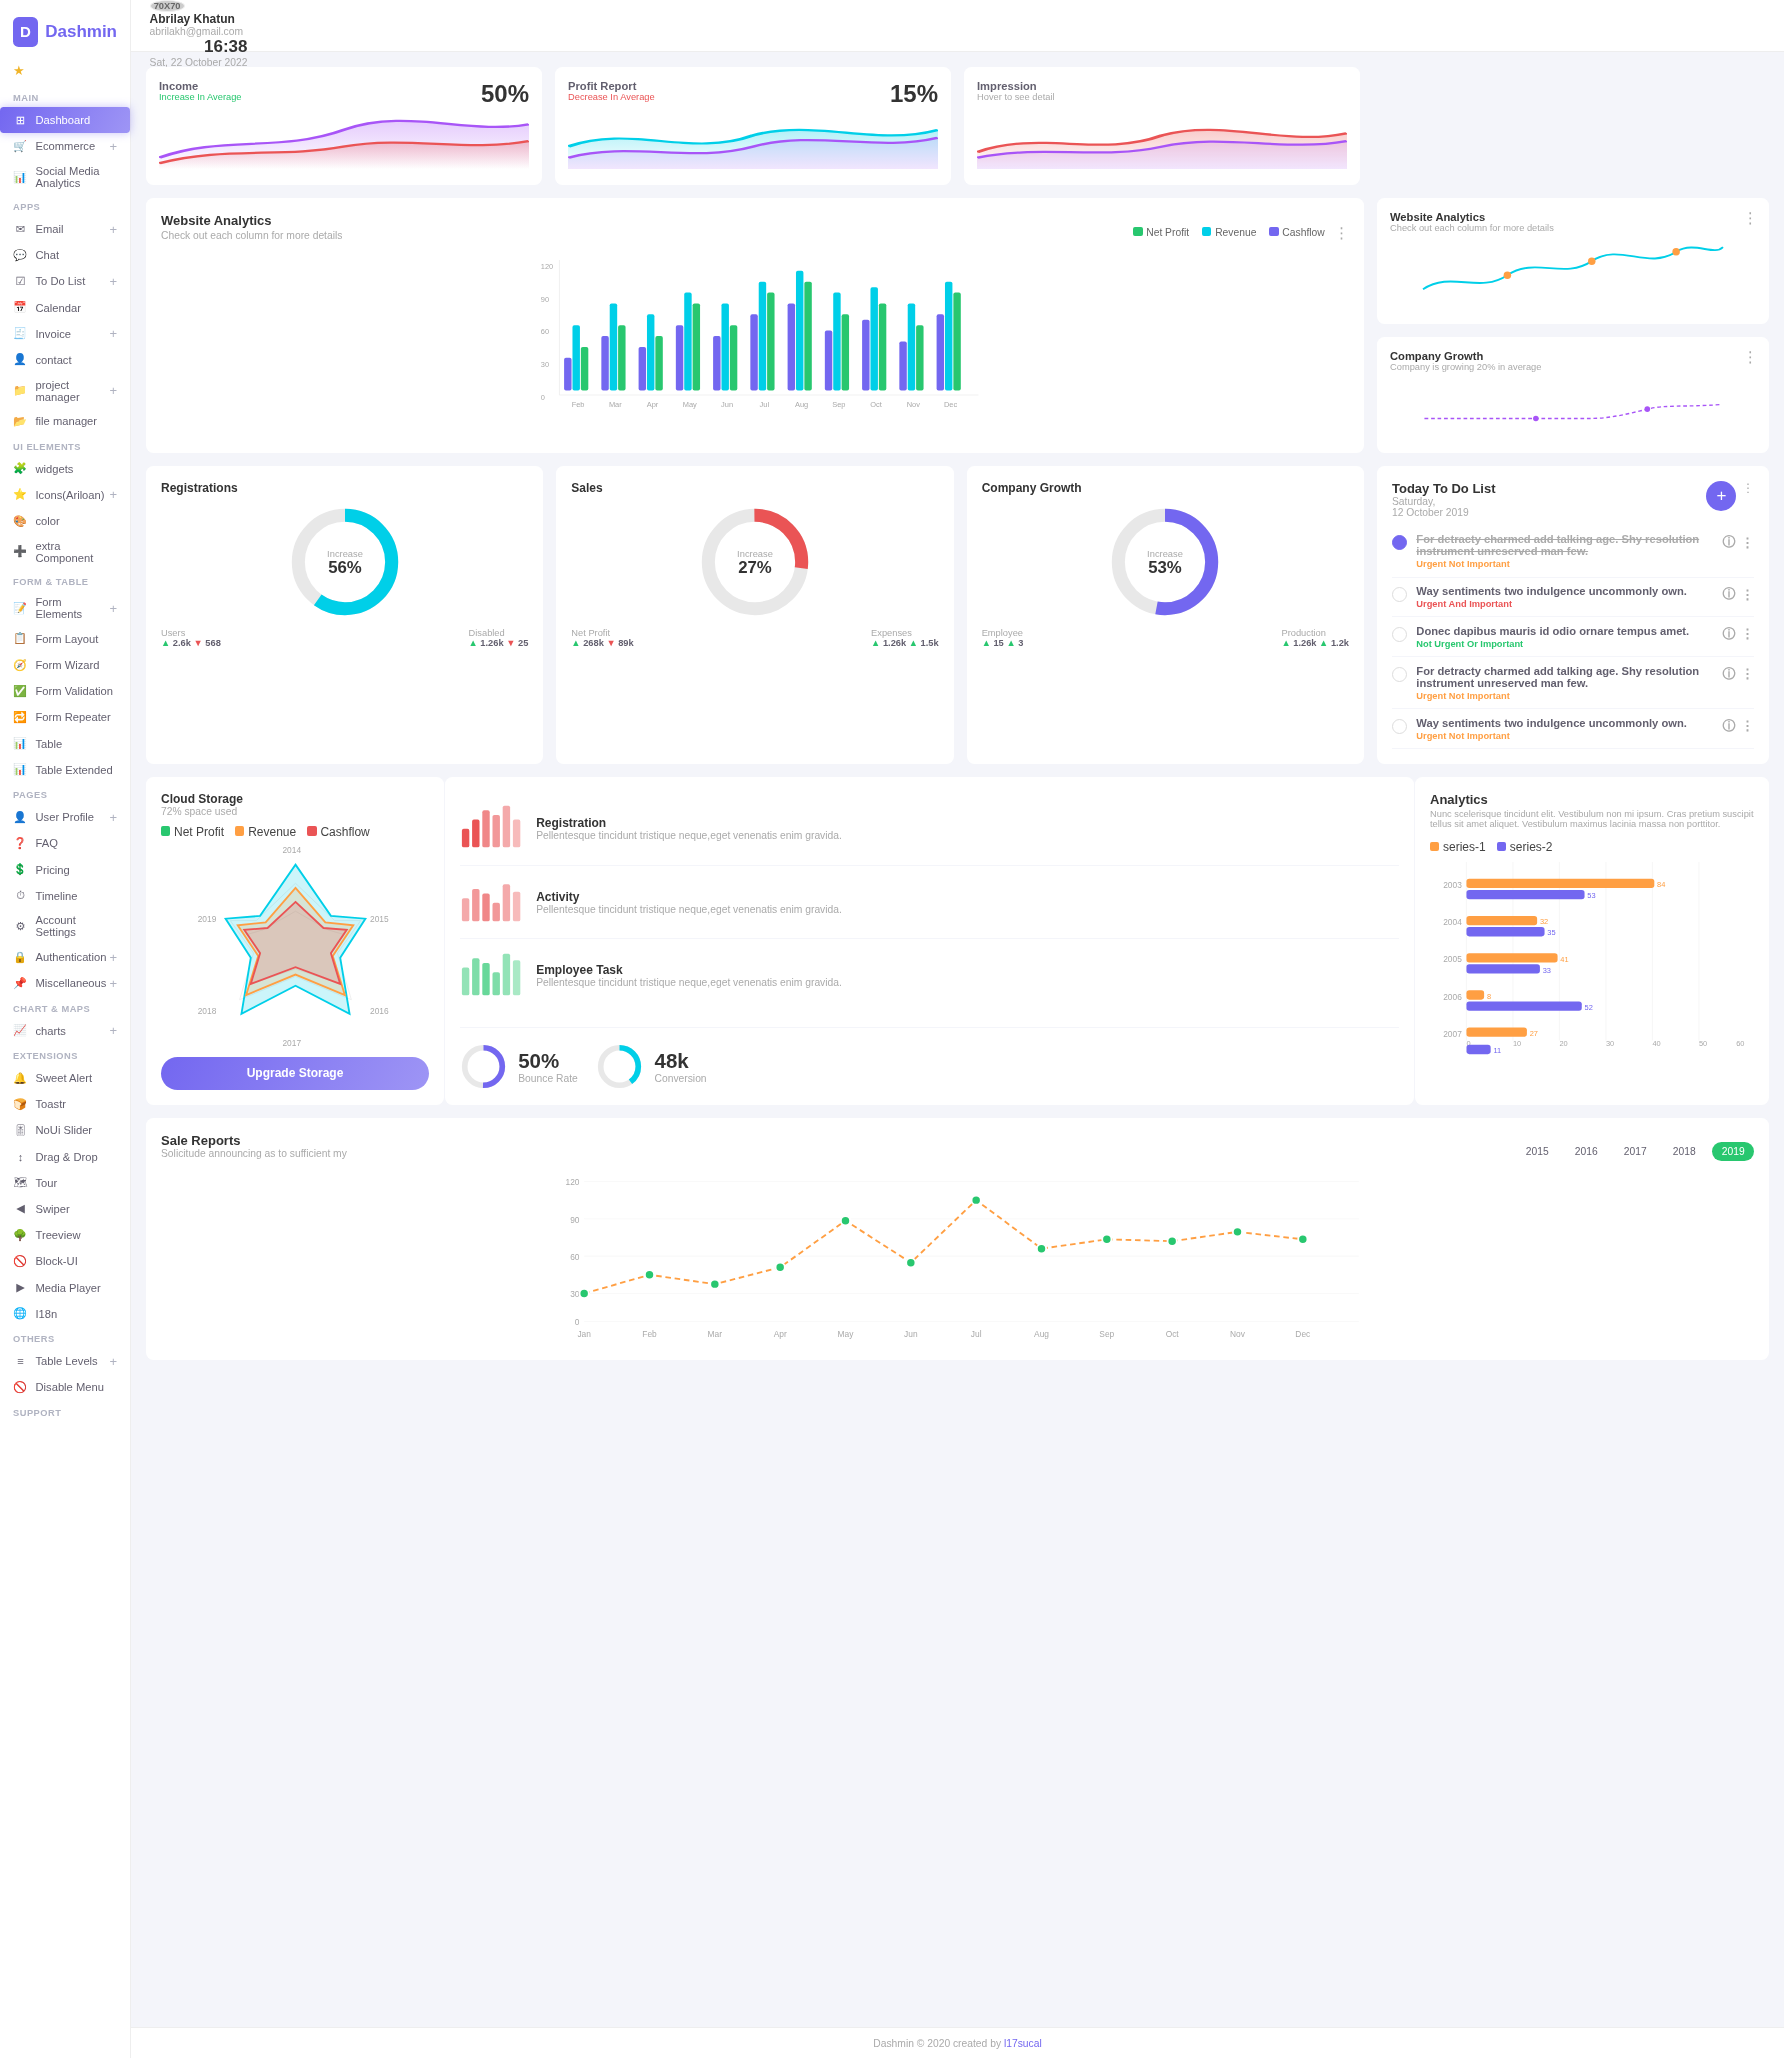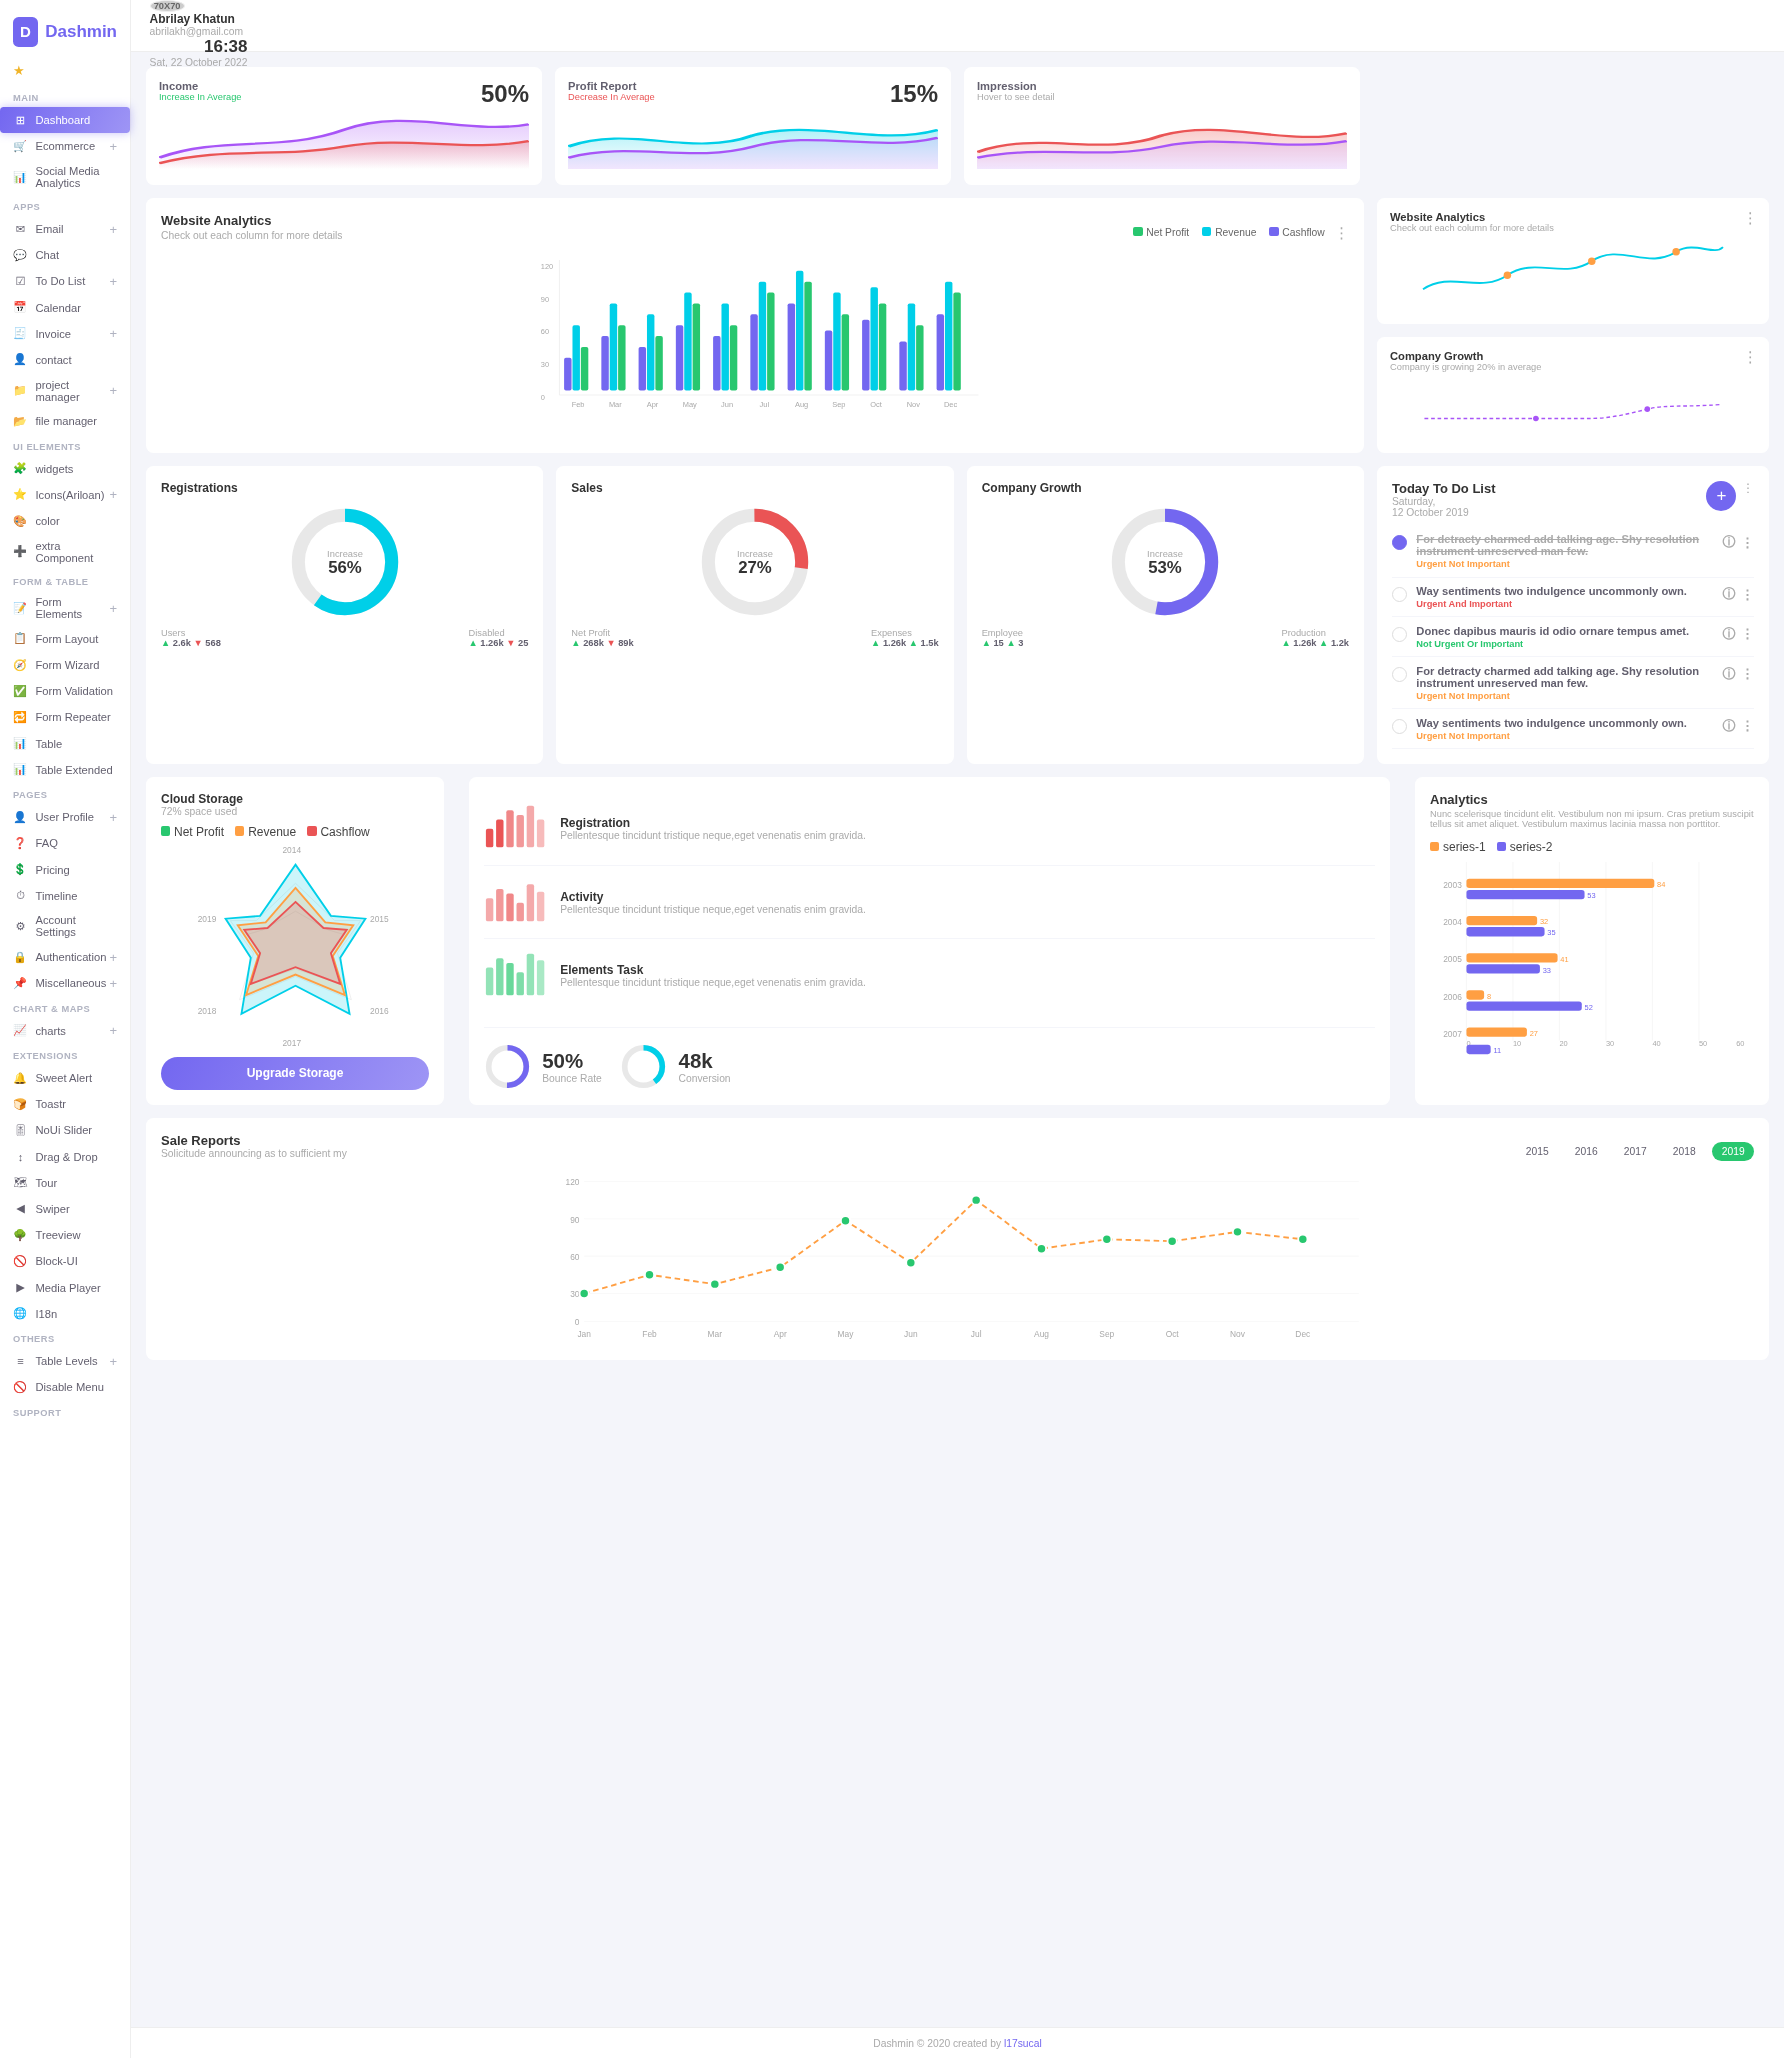--- a/index.html
+++ b/index.html
@@ -73,21 +73,21 @@
     .todo-check.done { border-color: #7367f0; background: #7367f0; }
     .todo-text { flex: 1; font-size: 11.2px; color: #625f6e; }
     .todo-text.done-text { text-decoration: line-through; color: #aaa; }
     .todo-tag { font-size: 9.3px; margin-top: 1.9px; }
     .tag-urgent-not { color: #ff9f43; }
     .tag-urgent { color: #ea5455; }
     .tag-not-urgent { color: #28c76f; }
     .todo-actions { display: flex; gap: 5.6px; align-items: center; color: #aaa; font-size: 13px; }
 
     
-    .bottom-row { display: grid; grid-template-columns: 298px 1fr 354px; gap: 25px; margin-bottom: 13px; }
+    .bottom-row { display: grid; grid-template-columns: 298px 1fr 354px; gap: 1px; margin-bottom: 13px; }
     .cloud-card { background: #fff; border-radius: 7.5px; padding: 15px; }
     .cloud-title { font-size: 12px; font-weight: 700; color: #333; }
     .cloud-sub { font-size: 10.3px; color: #aaa; margin-bottom: 7.5px; }
 
     .reg-card { background: #fff; border-radius: 7.5px; padding: 15px; }
     .reg-item { display: flex; align-items: center; padding: 9.3px 0; border-bottom: 0.9px solid #f4f5fa; }
     .reg-info { flex: 1; }
     .reg-info-title { font-size: 12px; font-weight: 700; color: #333; }
     .reg-info-sub { font-size: 10.3px; color: #aaa; }
 
@@ -741,21 +741,21 @@
             <svg width="65" height="51" viewBox="0 0 70 55">
               <rect x="2" y="20" width="8" height="30" rx="2" fill="#28c76f" opacity="0.5"></rect>
               <rect x="13" y="10" width="8" height="40" rx="2" fill="#28c76f" opacity="0.6"></rect>
               <rect x="24" y="15" width="8" height="35" rx="2" fill="#28c76f" opacity="0.7"></rect>
               <rect x="35" y="25" width="8" height="25" rx="2" fill="#28c76f" opacity="0.6"></rect>
               <rect x="46" y="5" width="8" height="45" rx="2" fill="#28c76f" opacity="0.5"></rect>
               <rect x="57" y="12" width="8" height="38" rx="2" fill="#28c76f" opacity="0.4"></rect>
             </svg>
           </div>
           <div class="reg-info">
-            <div class="reg-info-title">Elements Task</div>
+            <div class="reg-info-title">Employee Task</div>
             <div class="reg-info-sub">Pellentesque tincidunt tristique neque,eget venenatis enim gravida.</div>
           </div>
         </div>
 
         <div class="bounce-row" style="margin-top:15px;padding-top:15px;border-top:0.9px solid #f4f5fa;">
           <div style="display:flex;align-items:center;gap:11.2px;">
             <svg width="47" height="47" viewBox="0 0 50 50">
               <circle cx="25" cy="25" r="20" fill="none" stroke="#e8e8e8" stroke-width="6"></circle>
               <circle cx="25" cy="25" r="20" fill="none" stroke="#7367f0" stroke-width="6" stroke-dasharray="63 63" stroke-dashoffset="0" transform="rotate(-90 25 25)"></circle>
             </svg>

